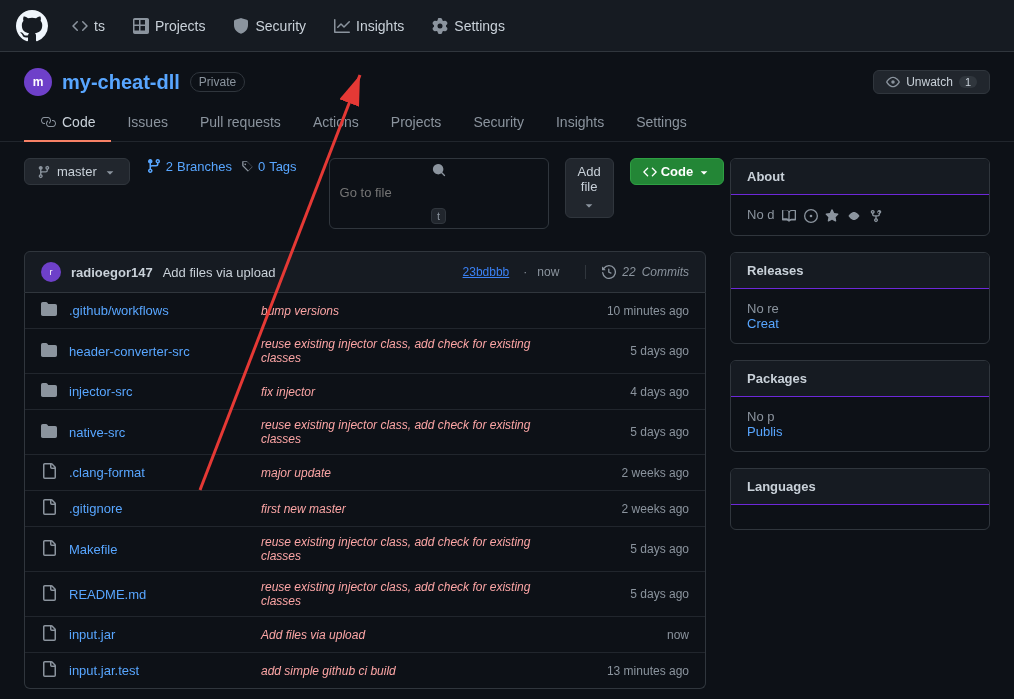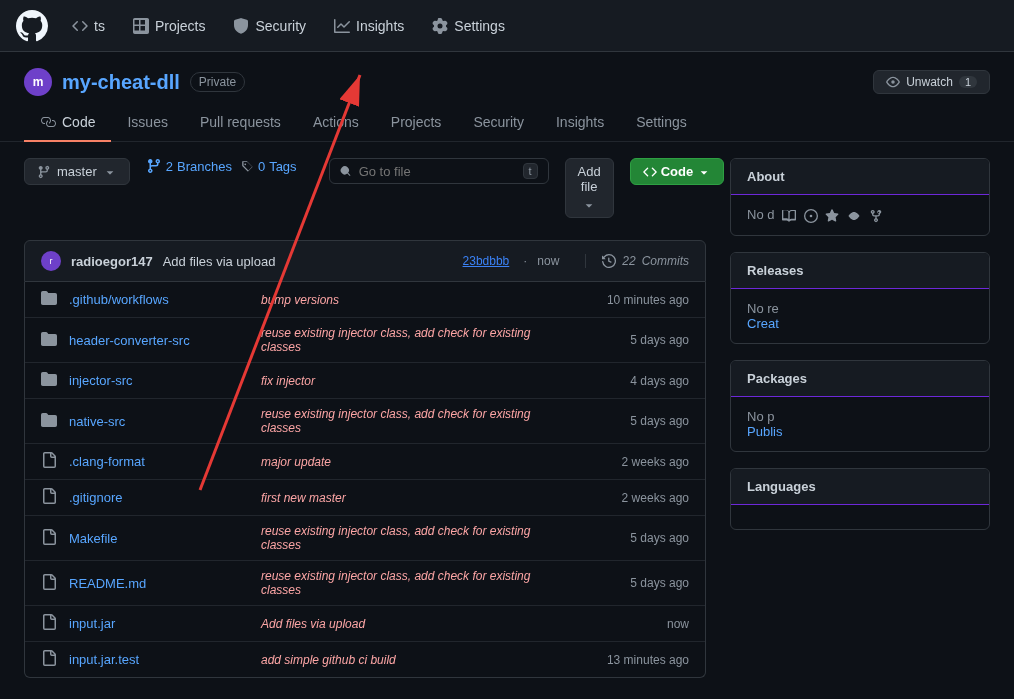--- a/index.html
+++ b/index.html
@@ -147,20 +147,21 @@
     .tag-link svg { width: 14px; height: 14px; fill: #8b949e; }
     .spacer { flex: 1; }
     .search-box {
       display: flex; align-items: center;
       background: #0d1117;
       border: 1px solid #30363d;
       border-radius: 6px;
       padding: 4px 10px;
       gap: 8px;
       min-width: 220px;
+      flex-direction: column;
     }
     .search-box svg { width: 14px; height: 14px; fill: #8b949e; }
     .search-box input {
       background: none; border: none; outline: none;
       color: #c9d1d9; font-size: 13px; width: 100%;
     }
     .search-shortcut {
       background: #21262d;
       border: 1px solid #30363d;
       border-radius: 4px;

